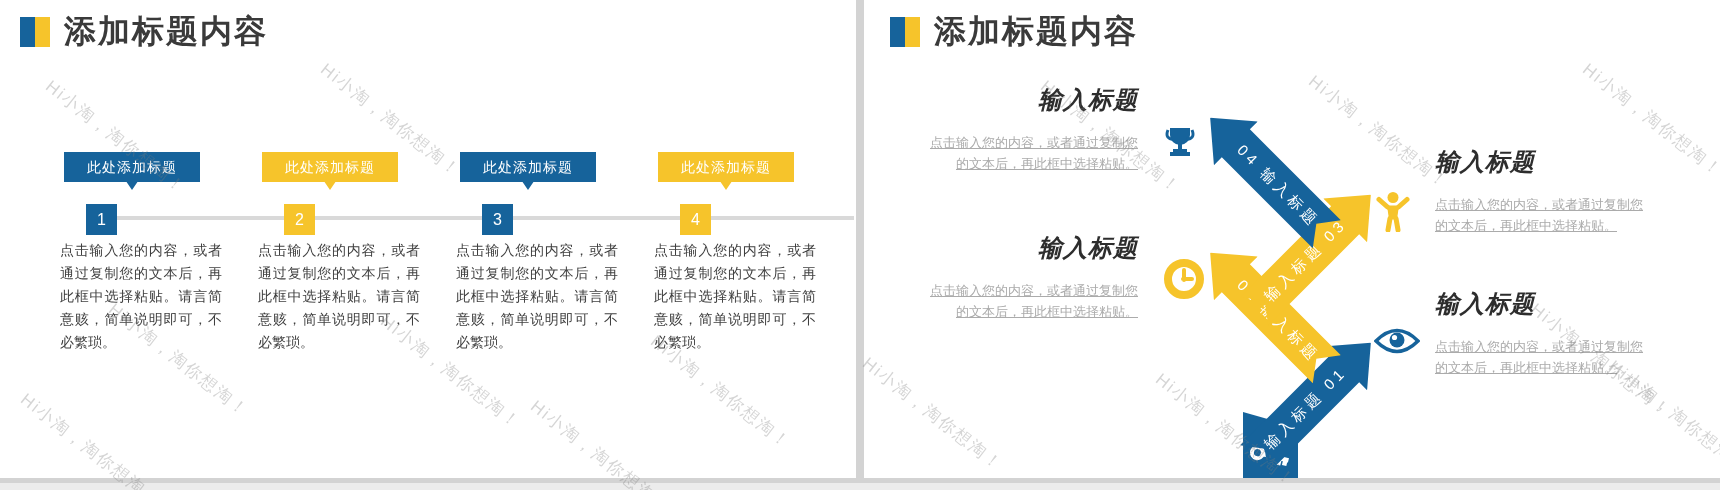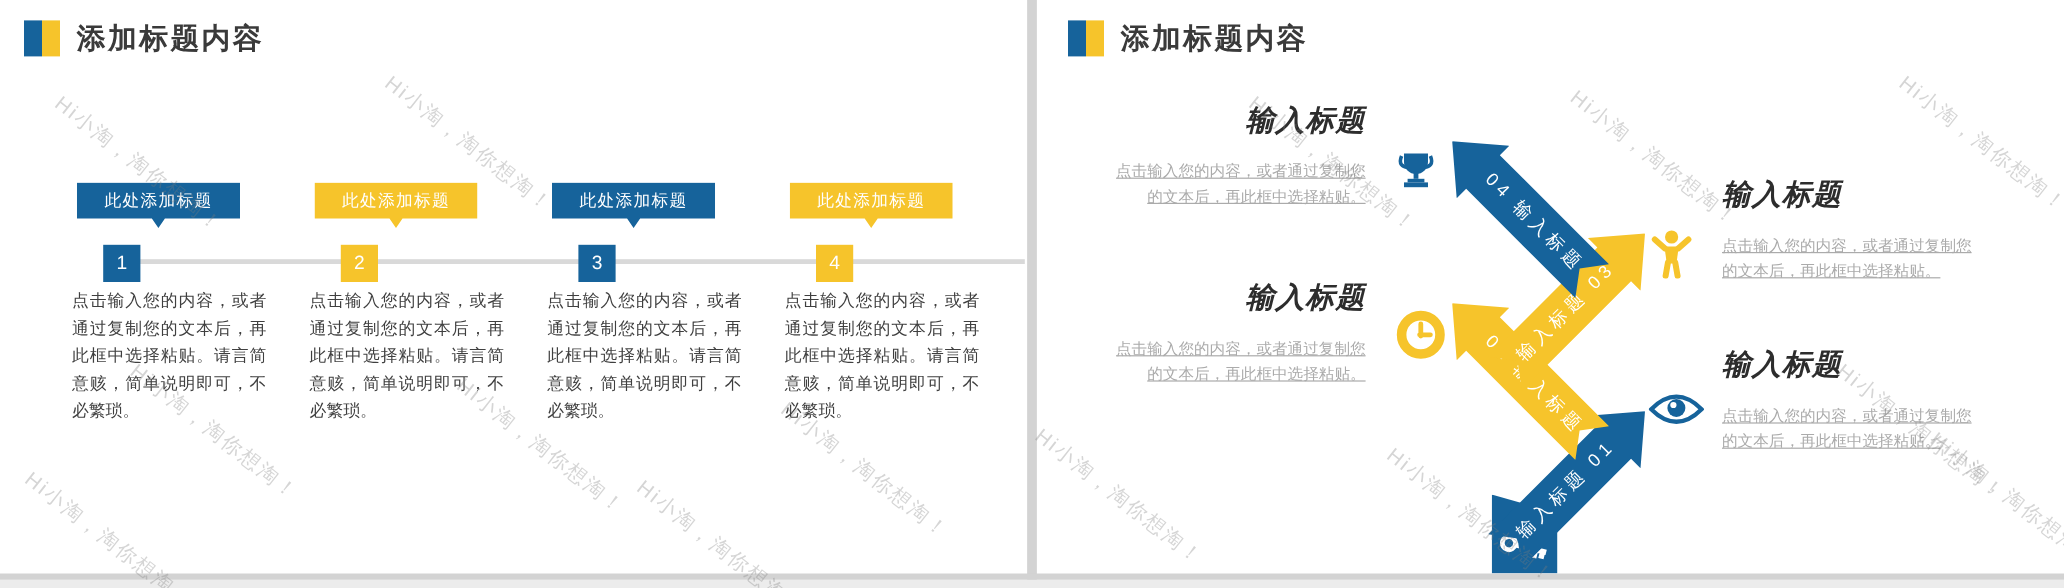--- a/index.html
+++ b/index.html
@@ -13,21 +13,21 @@
   #slide-left{left:0;}
   #slide-right{left:864px;}
   .vdivider{position:absolute;left:856px;top:0;width:8px;height:483px;background:#d3d3d3;}
   .hdivider{position:absolute;left:0;top:478px;width:1720px;height:5px;background:#d3d3d3;}
 
   
   .title-block{position:absolute;left:20px;top:16px;height:32px;display:flex;align-items:center;}
   .title-icon{width:30px;height:30px;display:flex;flex:none;}
   .title-icon .half-blue{width:15px;height:30px;background:var(--blue);}
   .title-icon .half-yellow{width:15px;height:30px;background:var(--yellow);}
-  .title-text{margin-left:14px;font-size:24px;font-weight:600;color:var(--title-text);letter-spacing:2px;white-space:nowrap;}
+  .title-text{margin-left:14px;font-size:32px;font-weight:600;color:var(--title-text);letter-spacing:2px;white-space:nowrap;}
 
   
   .timeline-line{position:absolute;left:88px;top:216px;width:766px;height:4px;background:var(--line-gray);z-index:1;}
   .col{position:absolute;top:150px;width:180px;height:290px;z-index:2;}
   .ribbon{
     position:absolute;left:4px;top:2px;width:136px;height:38px;
     clip-path:polygon(0 0,100% 0,100% 79%,54% 79%,50% 100%,46% 79%,0 79%);
     color:#fff;font-size:14px;letter-spacing:1px;text-align:center;line-height:30px;white-space:nowrap;
   }
   .numbox{position:absolute;left:26px;top:54px;width:31px;height:31px;line-height:31px;text-align:center;color:#fff;font-size:16px;}

